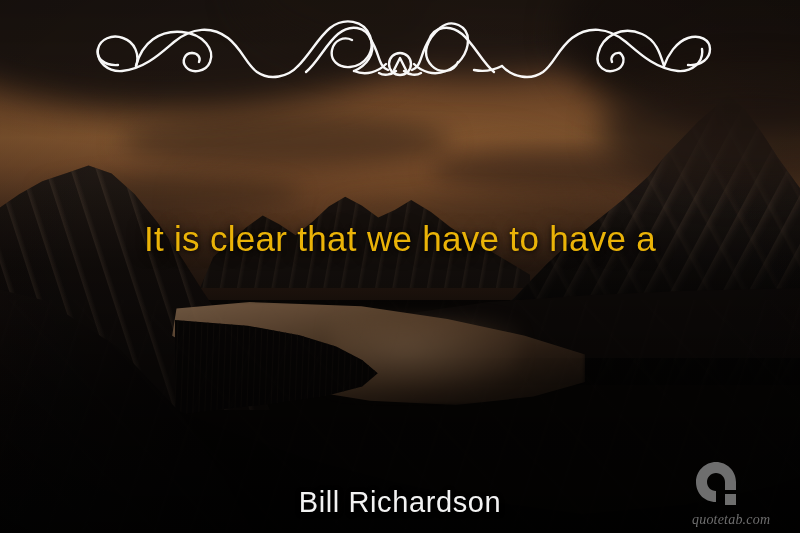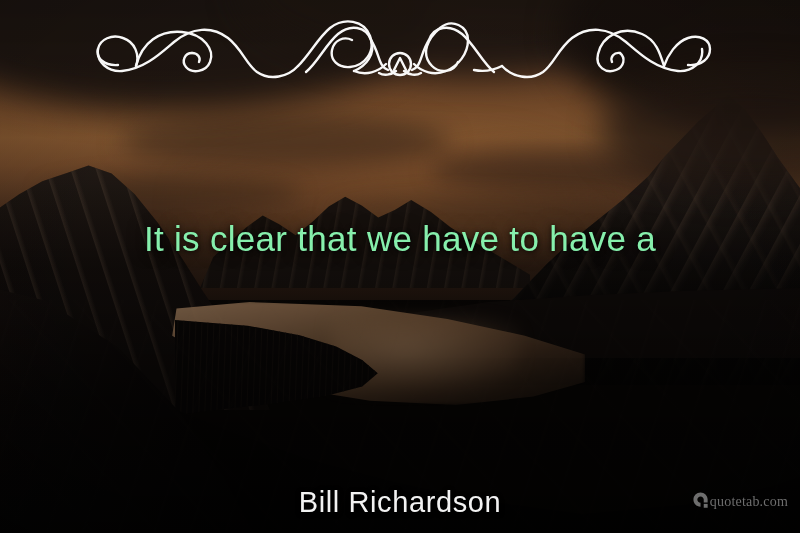--- a/index.html
+++ b/index.html
@@ -378,21 +378,21 @@
   .quote-block {
     position: absolute;
     left: 0;
     top: 214px;
     width: 800px;
     text-align: center;
   }
   .quote-text {
     margin: 0 auto;
     width: 620px;
-    color: #86efac;
+    color: #eab308;
     font-family: "Liberation Sans", sans-serif;
     font-size: 35px;
     font-weight: 400;
     line-height: 1.45;
     letter-spacing: 0.3px;
     text-shadow: 0 1px 5px rgba(0,0,0,0.85), 0 0 18px rgba(0,0,0,0.55);
   }
 
   .author {
     position: absolute;
@@ -408,22 +408,22 @@
     text-shadow: 0 1px 5px rgba(0,0,0,0.85);
   }
 
   
   .watermark {
     position: absolute;
     right: 12px;
     bottom: 6px;
     width: 96px;
     display: flex;
-    flex-direction: row;
-    align-items: center;
+    flex-direction: column;
+    font-style: italic;
   }
   .wm-logo {
     width: 50px;
     height: 52px;
     display: block;
   }
   .wm-text {
     margin-top: 1px;
     color: #6e6e6e;
     font-family: "Liberation Serif", serif;

